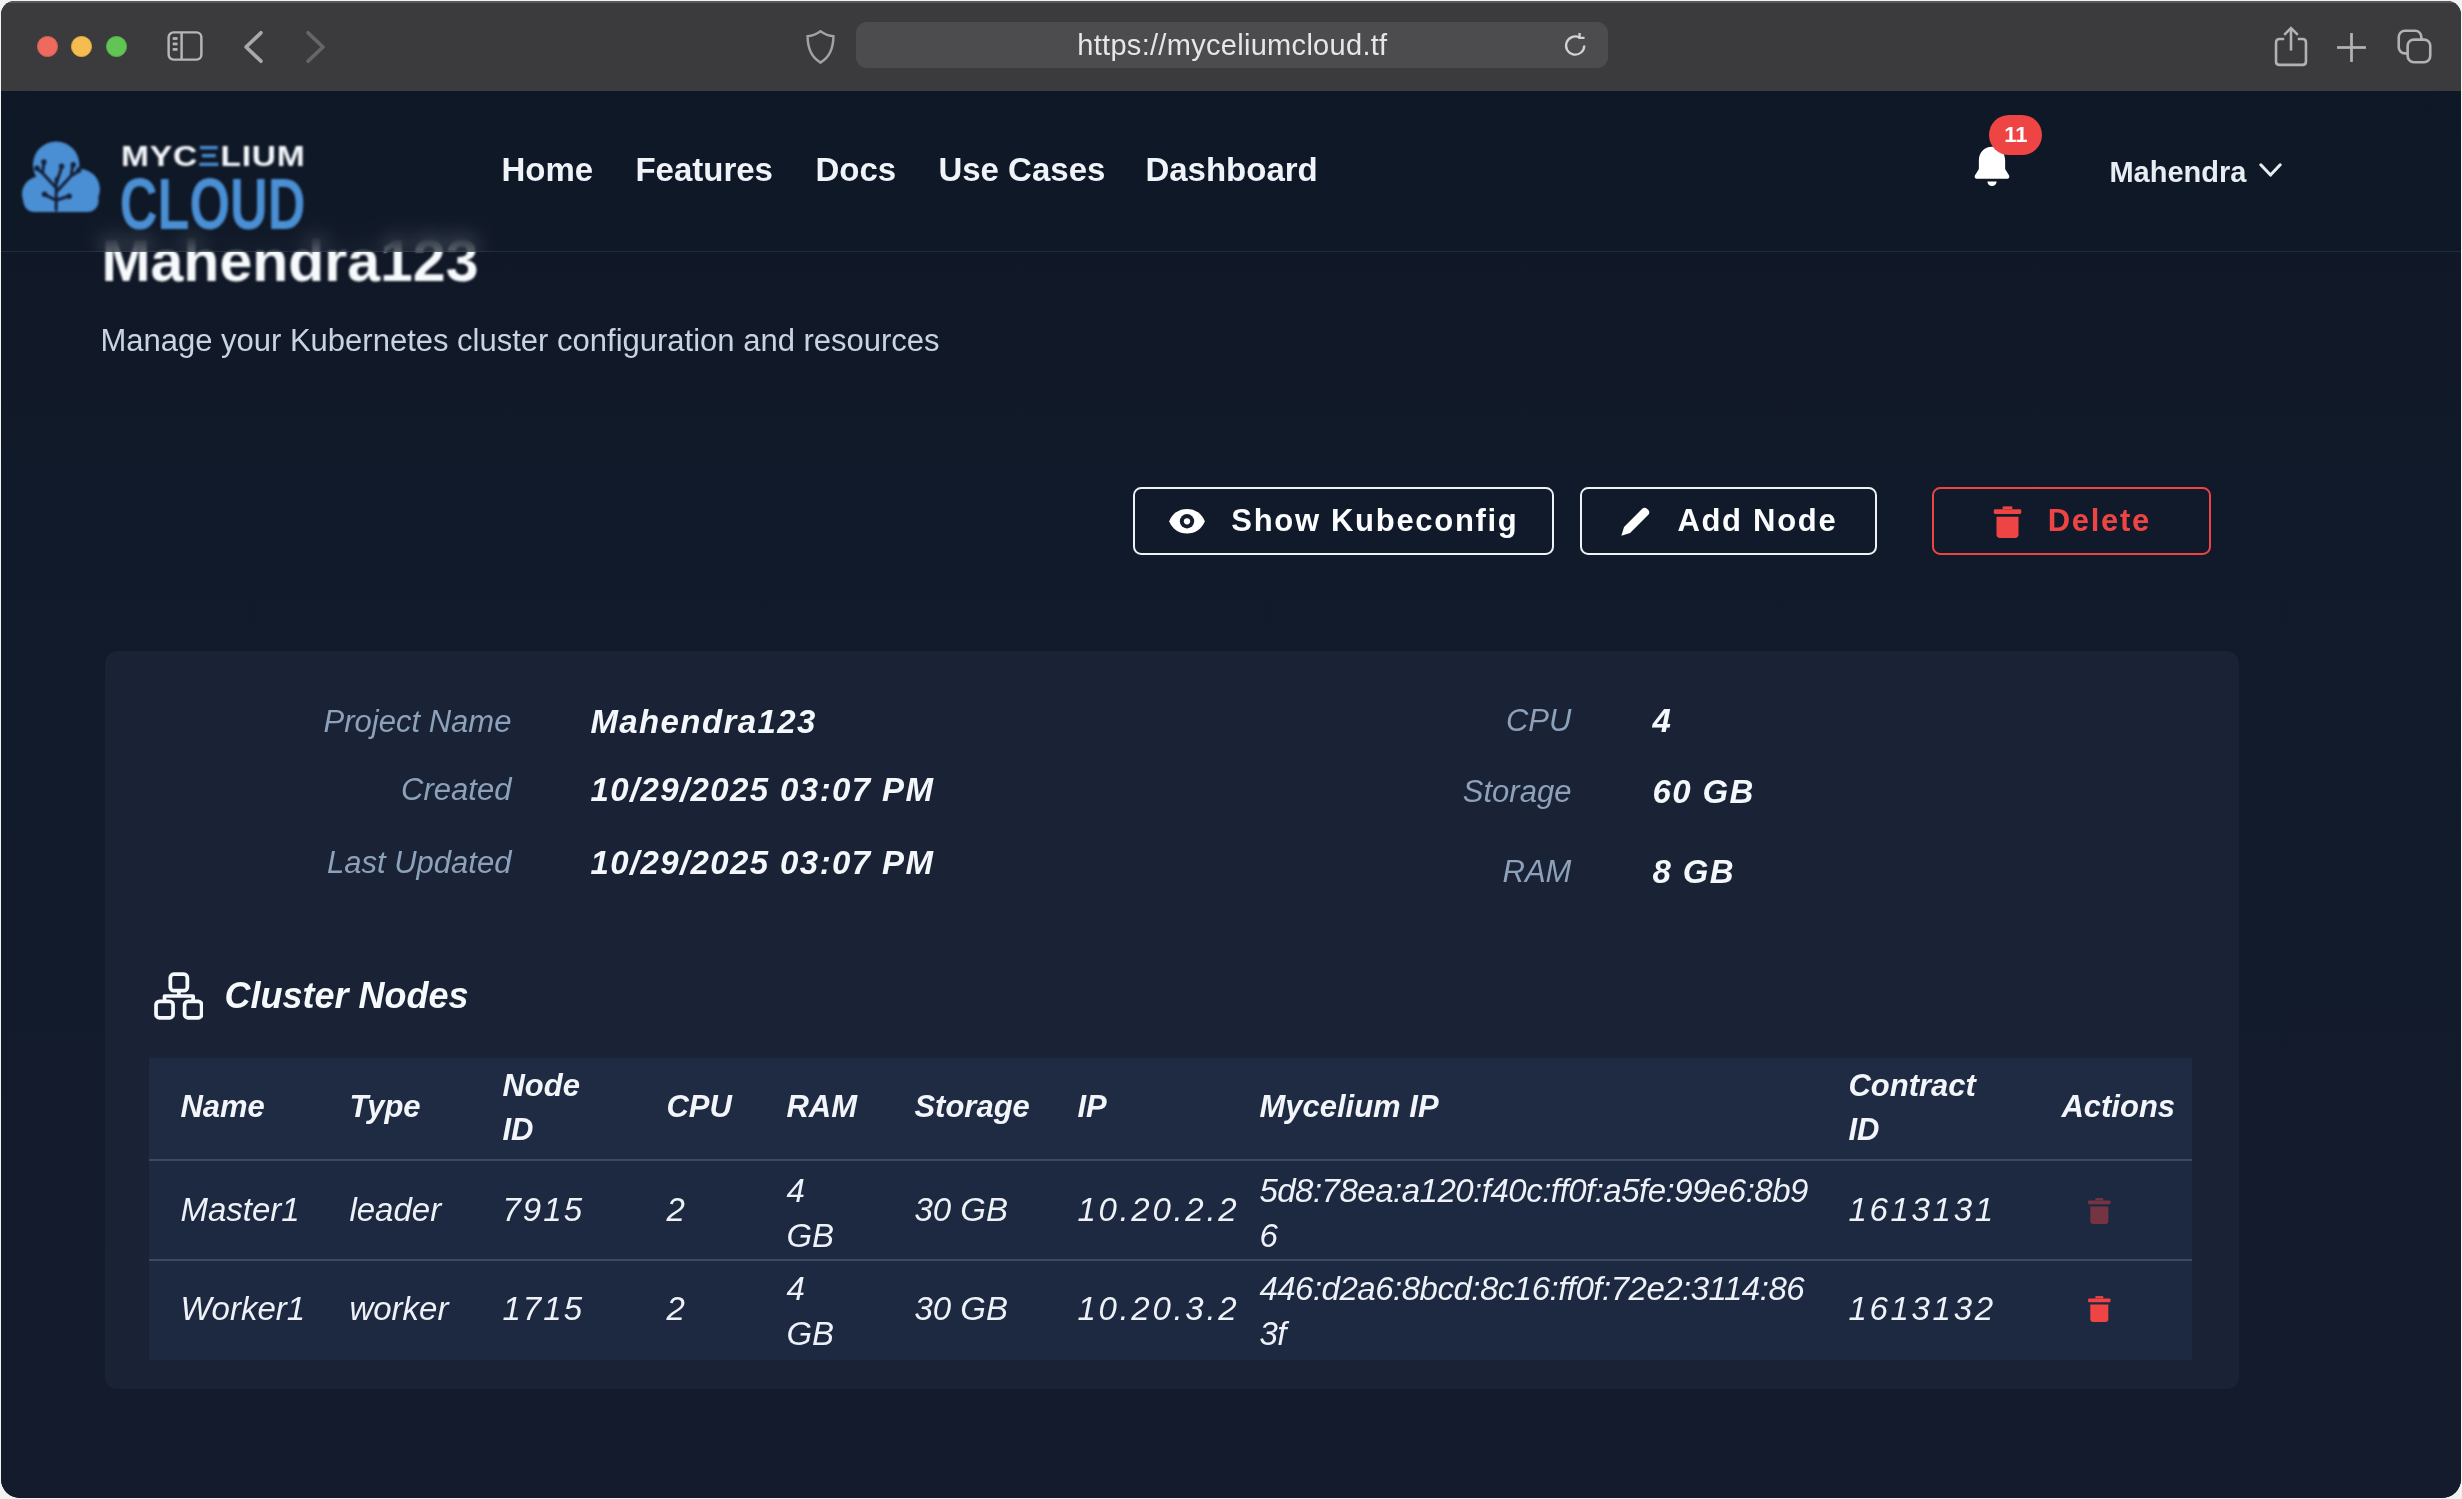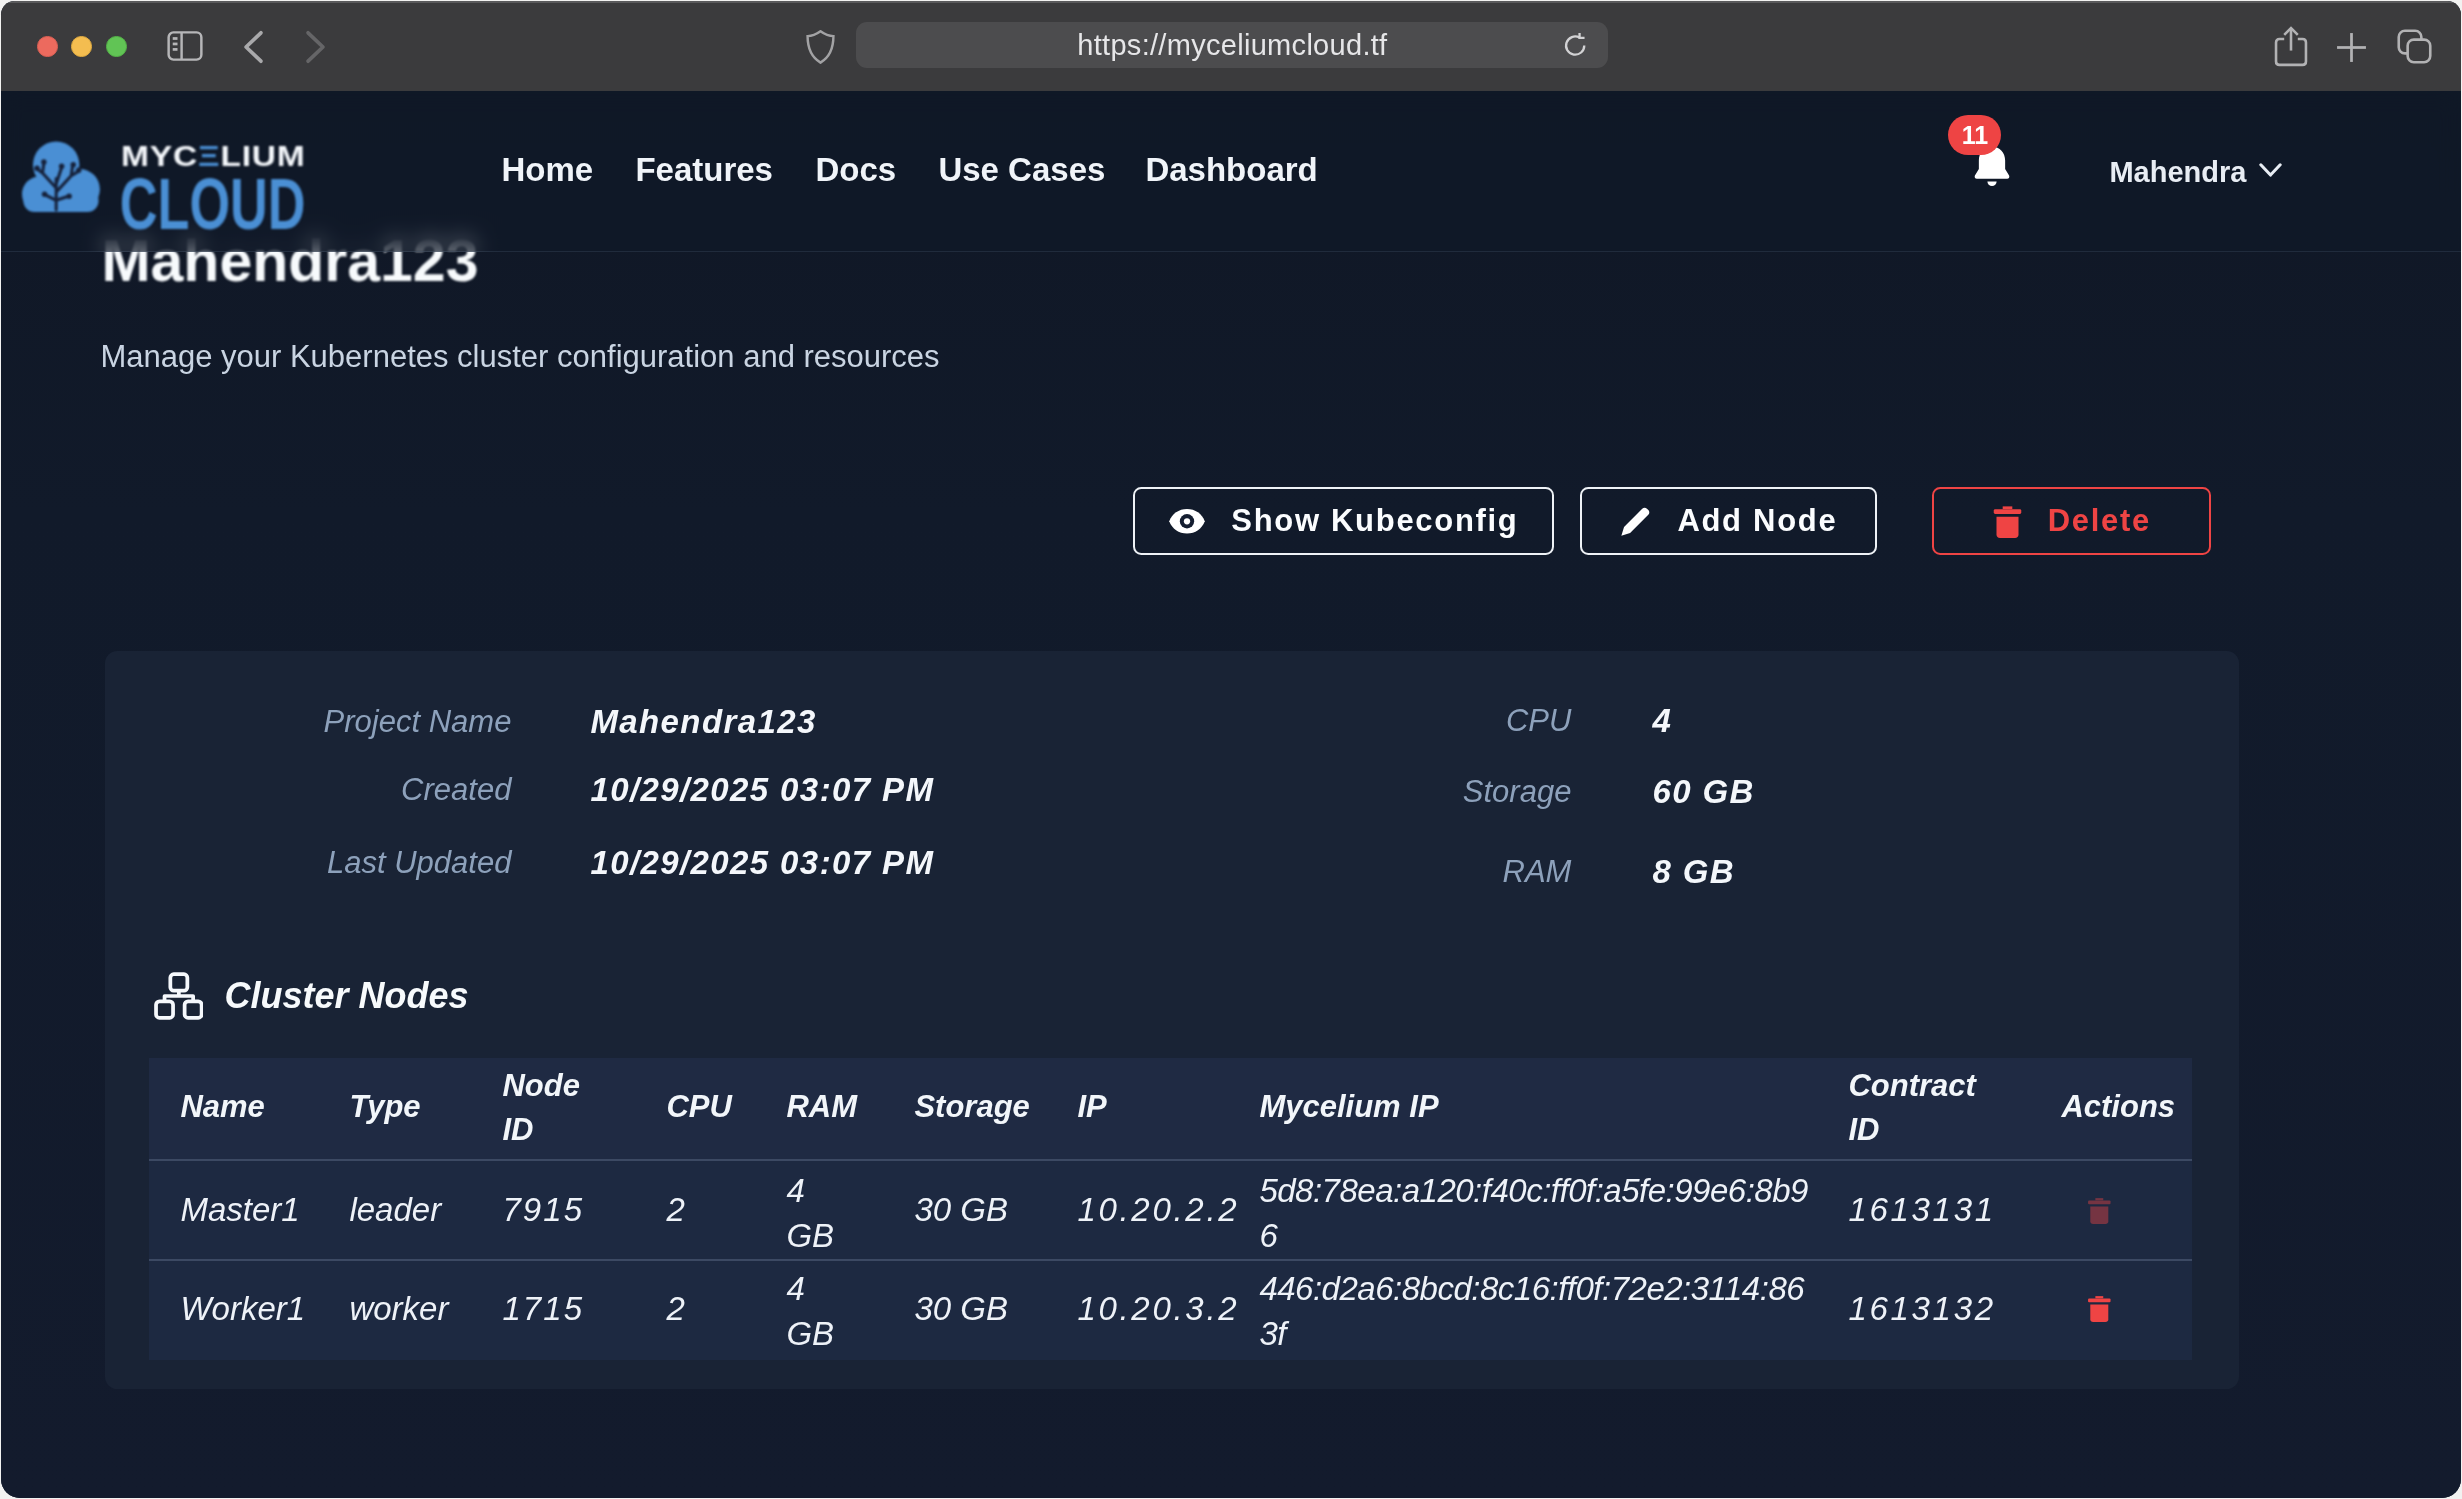--- a/index.html
+++ b/index.html
@@ -11,39 +11,39 @@
   .tl.r { left:36px; background:#ec6a5e; border:0.7px solid #d95f54;}
   .tl.y { left:70px; background:#f4bd50; border:0.7px solid #e0ab41;}
   .tl.g { left:105px; background:#61c455; border:0.7px solid #53b147;}
   .ticon { position:absolute; color:#b6b6b8; }
   .urlbar { position:absolute; left:855px; top:21px; width:752px; height:46px; border-radius:11px; background:#4c4c4e;padding-left:48px; }
   .urltext { position:absolute; left:0; right:0; top:0; bottom:0; display:flex; align-items:center; justify-content:center; color:#e6e6e8; font-size:29px; letter-spacing:0.3px; }
   
   .page { position:absolute; left:0; top:90px; width:2460px; height:1407px; background:linear-gradient(180deg,#101725 0%,#111a2a 30%,#131b2d 100%); overflow:hidden; }
   .stage { position:absolute; inset:0; }
   .pagetitle { position:absolute; left:100px; top:142px; font-size:59px; font-weight:700; color:#f7fafc; line-height:57px; letter-spacing:0px; filter:blur(1.2px); }
-  .subtitle { position:absolute; left:99px; top:230px; font-size:31px; color:#c9d4e2; line-height:40px;margin-top:16px; }
+  .subtitle { position:absolute; left:99px; top:230px; font-size:31px; color:#c9d4e2; line-height:40px; }
   
   .btn { position:absolute; top:396px; height:68px; border:2.1px solid #eef2f6; border-radius:8.2px; display:flex; align-items:center; justify-content:center; gap:26px; color:#fbfdff; font-size:31px; font-weight:700; letter-spacing:1.7px; }
   .btn.red { border-color:#ef4444; color:#ef4444; }
   
   .card { position:absolute; left:104px; top:560px; width:2134px; height:738px; background:#192335; border-radius:12.3px;font-style:italic; }
   .lab { position:absolute; text-align:right; font-size:31px; color:#8da1bb; line-height:38px; }
   .val { position:absolute; font-size:33px; color:#f4f7fb; font-weight:600; line-height:38px; letter-spacing:1.4px; }
   .sectitle { position:absolute; left:119px; top:324px; font-size:36px; font-weight:700; color:#f7fafc; }
   
   .tbl { position:absolute; left:44px; top:407px; width:2043px; height:302px; background:#1d2941; }
   .thead { position:absolute; left:0; top:0; width:100%; height:102px; background:#1f2a43; }
   .tdiv { position:absolute; left:0; width:100%; height:1.4px; background:#3c4963; }
   .th { position:absolute; font-size:31px; font-weight:700; color:#f2f6fa; line-height:44px; }
   .td { position:absolute; font-size:33px; color:#eef2f8; line-height:45px; }
   
   .nav { position:absolute; left:0; top:0; width:100%; height:161px; background:rgba(16,24,41,0.52); backdrop-filter:blur(11px); -webkit-backdrop-filter:blur(11px); border-bottom:1.4px solid rgba(140,160,190,0.14); }
   .navlink { position:absolute; top:60px; font-size:33px; font-weight:600; color:#f0f4f9; line-height:38px; }
-  .badge { position:absolute; left:1947px; top:24px; width:53px; height:40px; background:#ee4444; border-radius:20.5px; color:#fff; font-size:25px; font-weight:700; display:flex; align-items:center; justify-content:center; z-index:3;}
+  .badge { position:absolute; left:1988px; top:24px; width:53px; height:40px; background:#ee4444; border-radius:20.5px; color:#fff; font-size:22px; font-weight:700; display:flex; align-items:center; justify-content:center; z-index:3;}
   .uname { position:absolute; left:2108px; top:62px; font-size:29px; font-weight:700; color:#e8edf4; line-height:38px; }
   .logo { position:absolute; left:20.5px; top:49px; filter:blur(1px); }
 </style>
 </head>
 <body>
 <div class="win">
   <div class="page">
     <div class="stage">
       <div class="pagetitle">Mahendra123</div>
       <div class="subtitle">Manage your Kubernetes cluster configuration and resources</div>

